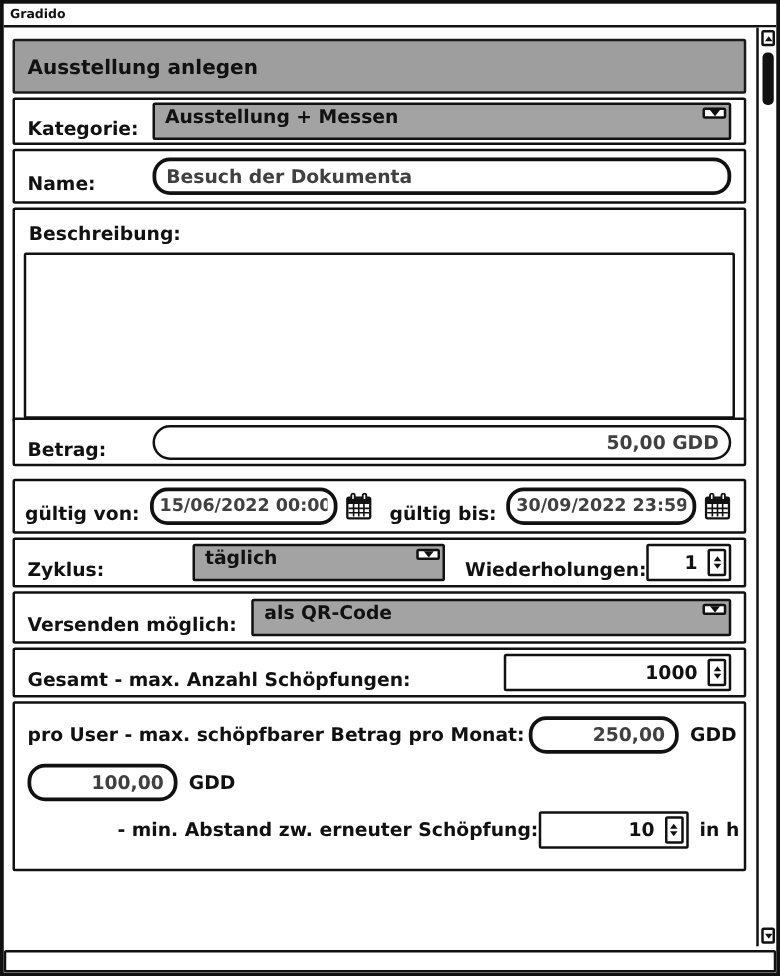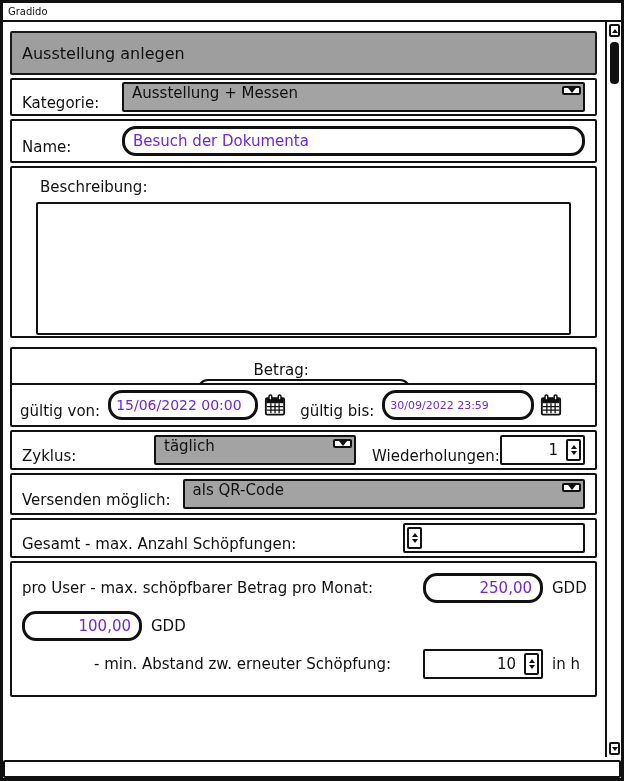--- a/index.html
+++ b/index.html
@@ -1,50 +1,50 @@
 <!DOCTYPE html>
 <html><head>
 <meta charset="utf-8">
 <style>
   * { margin:0; padding:0; box-sizing:border-box; }
   html,body { background:#ffffff; }
   body { font-family:"DejaVu Sans","Liberation Sans",sans-serif; color:#111; }
 
   .window {
     position:relative; width:624px; height:781px;
-    background:#fff; border:3px solid #111; overflow:hidden;
+    background:#fff; border:3px solid #111; overflow:hidden;font-weight:bold;
   }
   .titlebar {
     position:absolute; top:0; left:0; right:0; height:19px;
     border-bottom:2px solid #111; background:#fff;
     font-size:10px; line-height:18px; padding-left:5px;
   }
 
   .row {
     position:absolute; left:7px; width:587px;
     border:2px solid #111; border-radius:2px; background:#fff;
     display:flex; align-items:center; padding:0 10px; font-size:15px;
   }
   .row-header   { top:28px;  height:44px; background:#9e9e9e; border-color:#1a1a1a; font-size:16px; }
   .row-kategorie{ top:75px;  height:38px; }
   .row-name     { top:116px; height:44px; }
-  .row-beschr   { top:163px; height:172px; display:block; padding:6px 24px; }
-  .row-betrag   { top:344px; height:39px;flex-direction:column; }
+  .row-beschr   { top:163px; height:172px; display:block; padding:6px 7px; }
+  .row-betrag   { top:331px; height:39px; }
   .row-gueltig  { top:380px; height:44px; padding:0 8px; }
   .row-zyklus   { top:427px; height:40px; }
   .row-versenden{ top:470px; height:42px; }
   .row-gesamt   { top:515px; height:40px;gap:26px; }
   .row-prouser  { top:558px; height:136px; display:block; padding:6px 10px 0 10px; }
 
   .lbl { white-space:nowrap;margin-top:12px; }
   .lbl-100 { width:100px; flex:none; }
 
   .tb {
     border:2px solid #111; border-radius:14px; background:#fff;
-    height:28px; font:inherit; font-size:15px; padding:0 8px; color:#6d28d9;
+    height:28px; font:inherit; font-size:15px; padding:0 8px; color:#404040;
     outline:none; min-width:0;
   }
   .tb.thick { border-width:3px; height:30px; }
   .tb.right { text-align:right; }
   .grow { flex:1; }
 
   .dropdown {
     border:2px solid #111; border-radius:2px; background:#a3a3a3;
     height:30px; display:flex; align-items:flex-start; cursor:default;
   }
@@ -152,21 +152,21 @@
     <button class="cal-btn">
       <svg width="22" height="23" viewBox="0 0 24 25">
         <rect x="2" y="4.5" width="20" height="18" rx="1.5" fill="#fff" stroke="#111" stroke-width="2"></rect>
         <path d="M2.5 5 h19 v5 h-19 z" fill="#111"></path>
         <rect x="5.5" y="1" width="3" height="5.5" rx="1.4" fill="#fff" stroke="#111" stroke-width="1.6"></rect>
         <rect x="15.5" y="1" width="3" height="5.5" rx="1.4" fill="#fff" stroke="#111" stroke-width="1.6"></rect>
         <path d="M7.5 10 v11 M12 10 v11 M16.5 10 v11 M3 13.8 h18 M3 17.6 h18" stroke="#111" stroke-width="1.4" fill="none"></path>
       </svg>
     </button>
     <span class="lbl" style="margin-left:13px; margin-right:8px;">gültig bis:</span>
-    <input class="tb thick" style="width: 152px; font-size: 11px; padding: 0px 5px;" value="30/09/2022 23:59">
+    <input class="tb thick" style="width: 152px; font-size: 14px; padding: 0px 5px;" value="30/09/2022 23:59">
     <button class="cal-btn">
       <svg width="22" height="23" viewBox="0 0 24 25">
         <rect x="2" y="4.5" width="20" height="18" rx="1.5" fill="#fff" stroke="#111" stroke-width="2"></rect>
         <path d="M2.5 5 h19 v5 h-19 z" fill="#111"></path>
         <rect x="5.5" y="1" width="3" height="5.5" rx="1.4" fill="#fff" stroke="#111" stroke-width="1.6"></rect>
         <rect x="15.5" y="1" width="3" height="5.5" rx="1.4" fill="#fff" stroke="#111" stroke-width="1.6"></rect>
         <path d="M7.5 10 v11 M12 10 v11 M16.5 10 v11 M3 13.8 h18 M3 17.6 h18" stroke="#111" stroke-width="1.4" fill="none"></path>
       </svg>
     </button>
   </div>
@@ -195,20 +195,21 @@
       <span class="dd-value">als QR-Code</span>
       <span class="dd-btn">
         <i class="tri-down sm"></i>
       </span>
     </div>
   </div>
 
   <div class="row row-gesamt">
     <span class="lbl grow">Gesamt - max. Anzahl Schöpfungen:</span>
     <div class="spinner" style="width:182px; flex:none;">
+      <span class="spin-value">1000</span>
       <span class="spin-btns">
         <i class="tri-up xs"></i>
         <i class="tri-down xs"></i>
       </span>
     </div>
   </div>
 
   <div class="row row-prouser">
     <div class="pu-row">
       <span class="pu-label">pro User - max. schöpfbarer Betrag pro Monat:</span>

